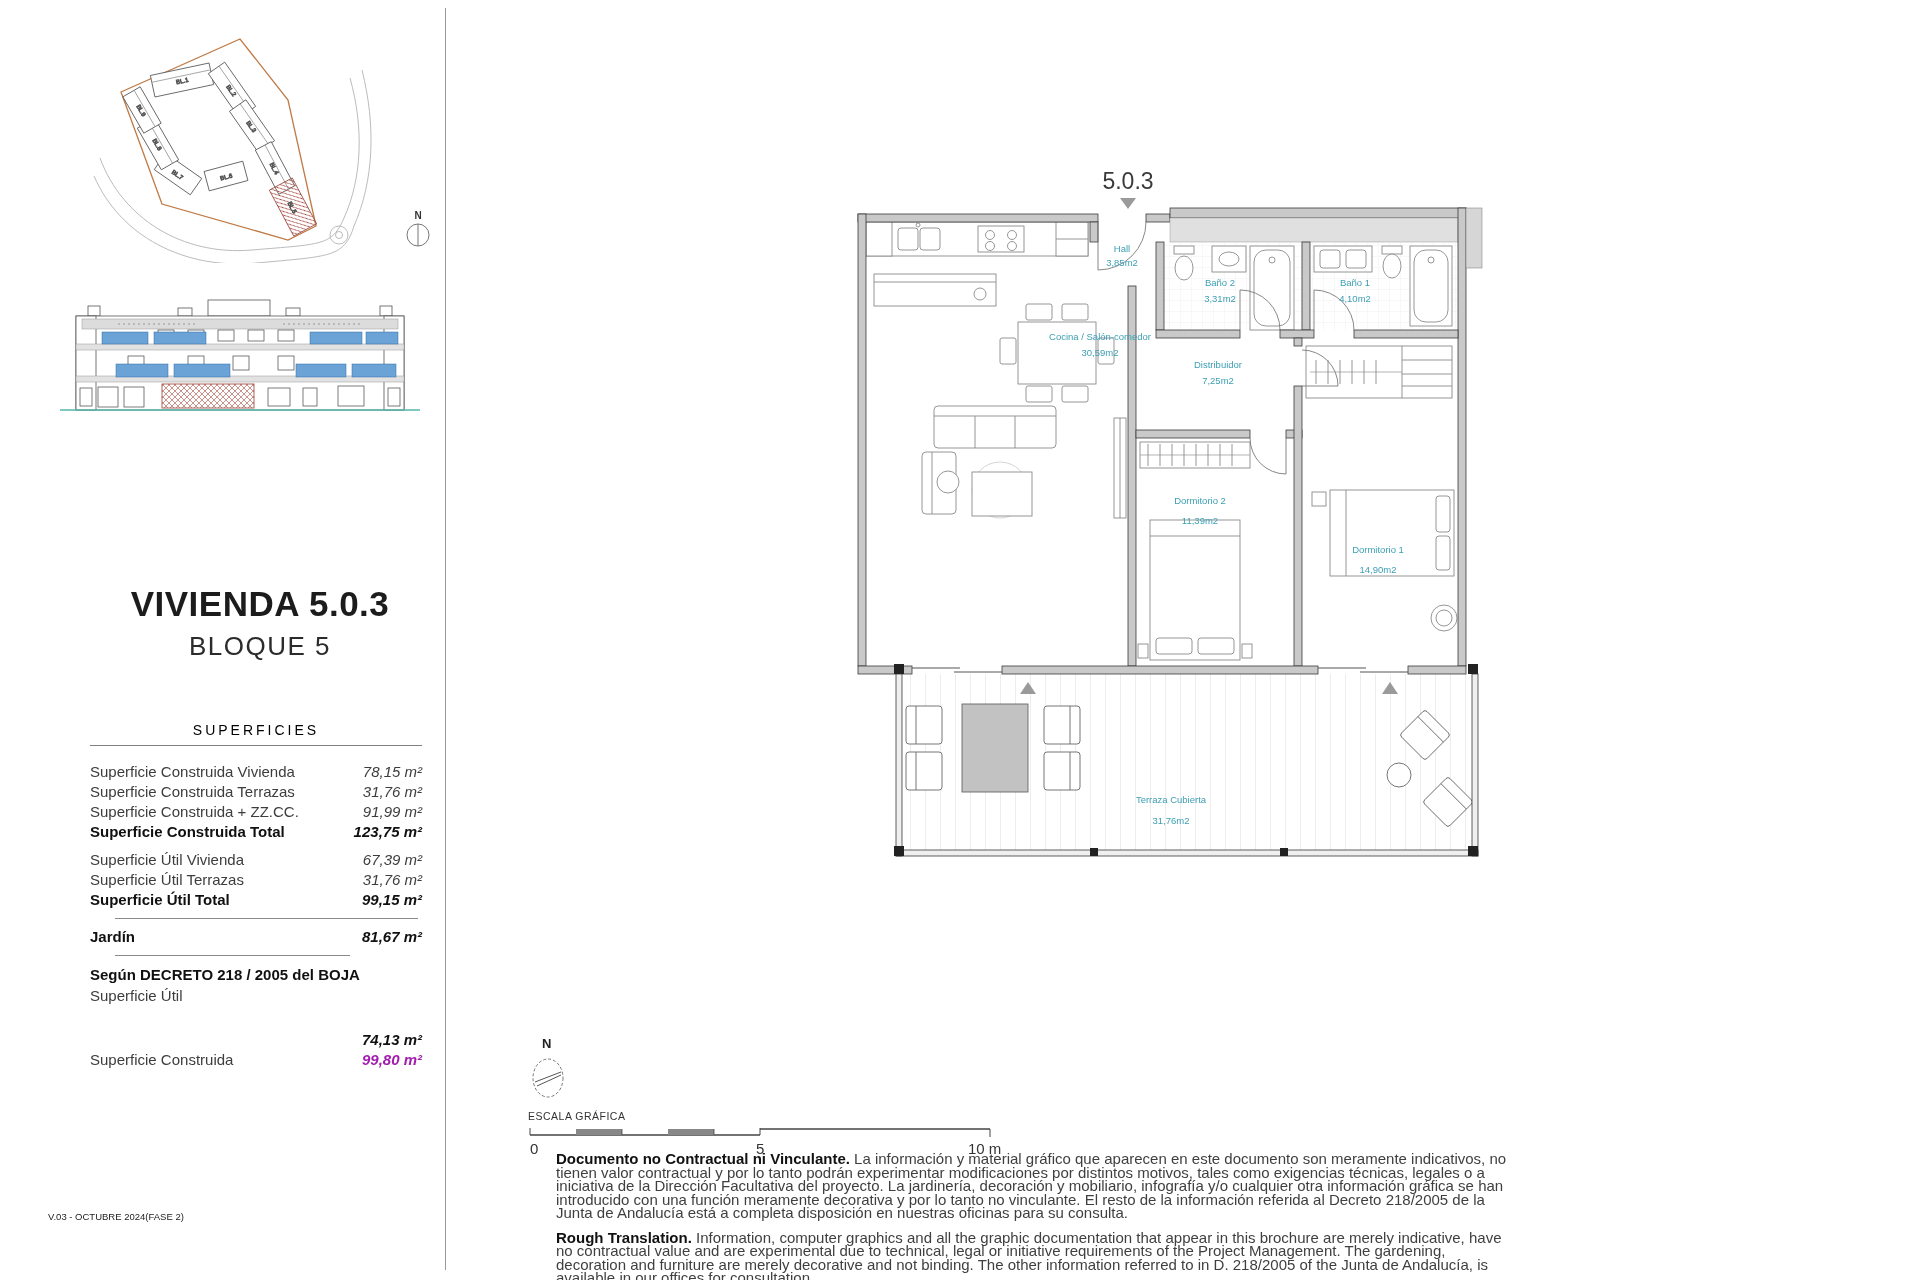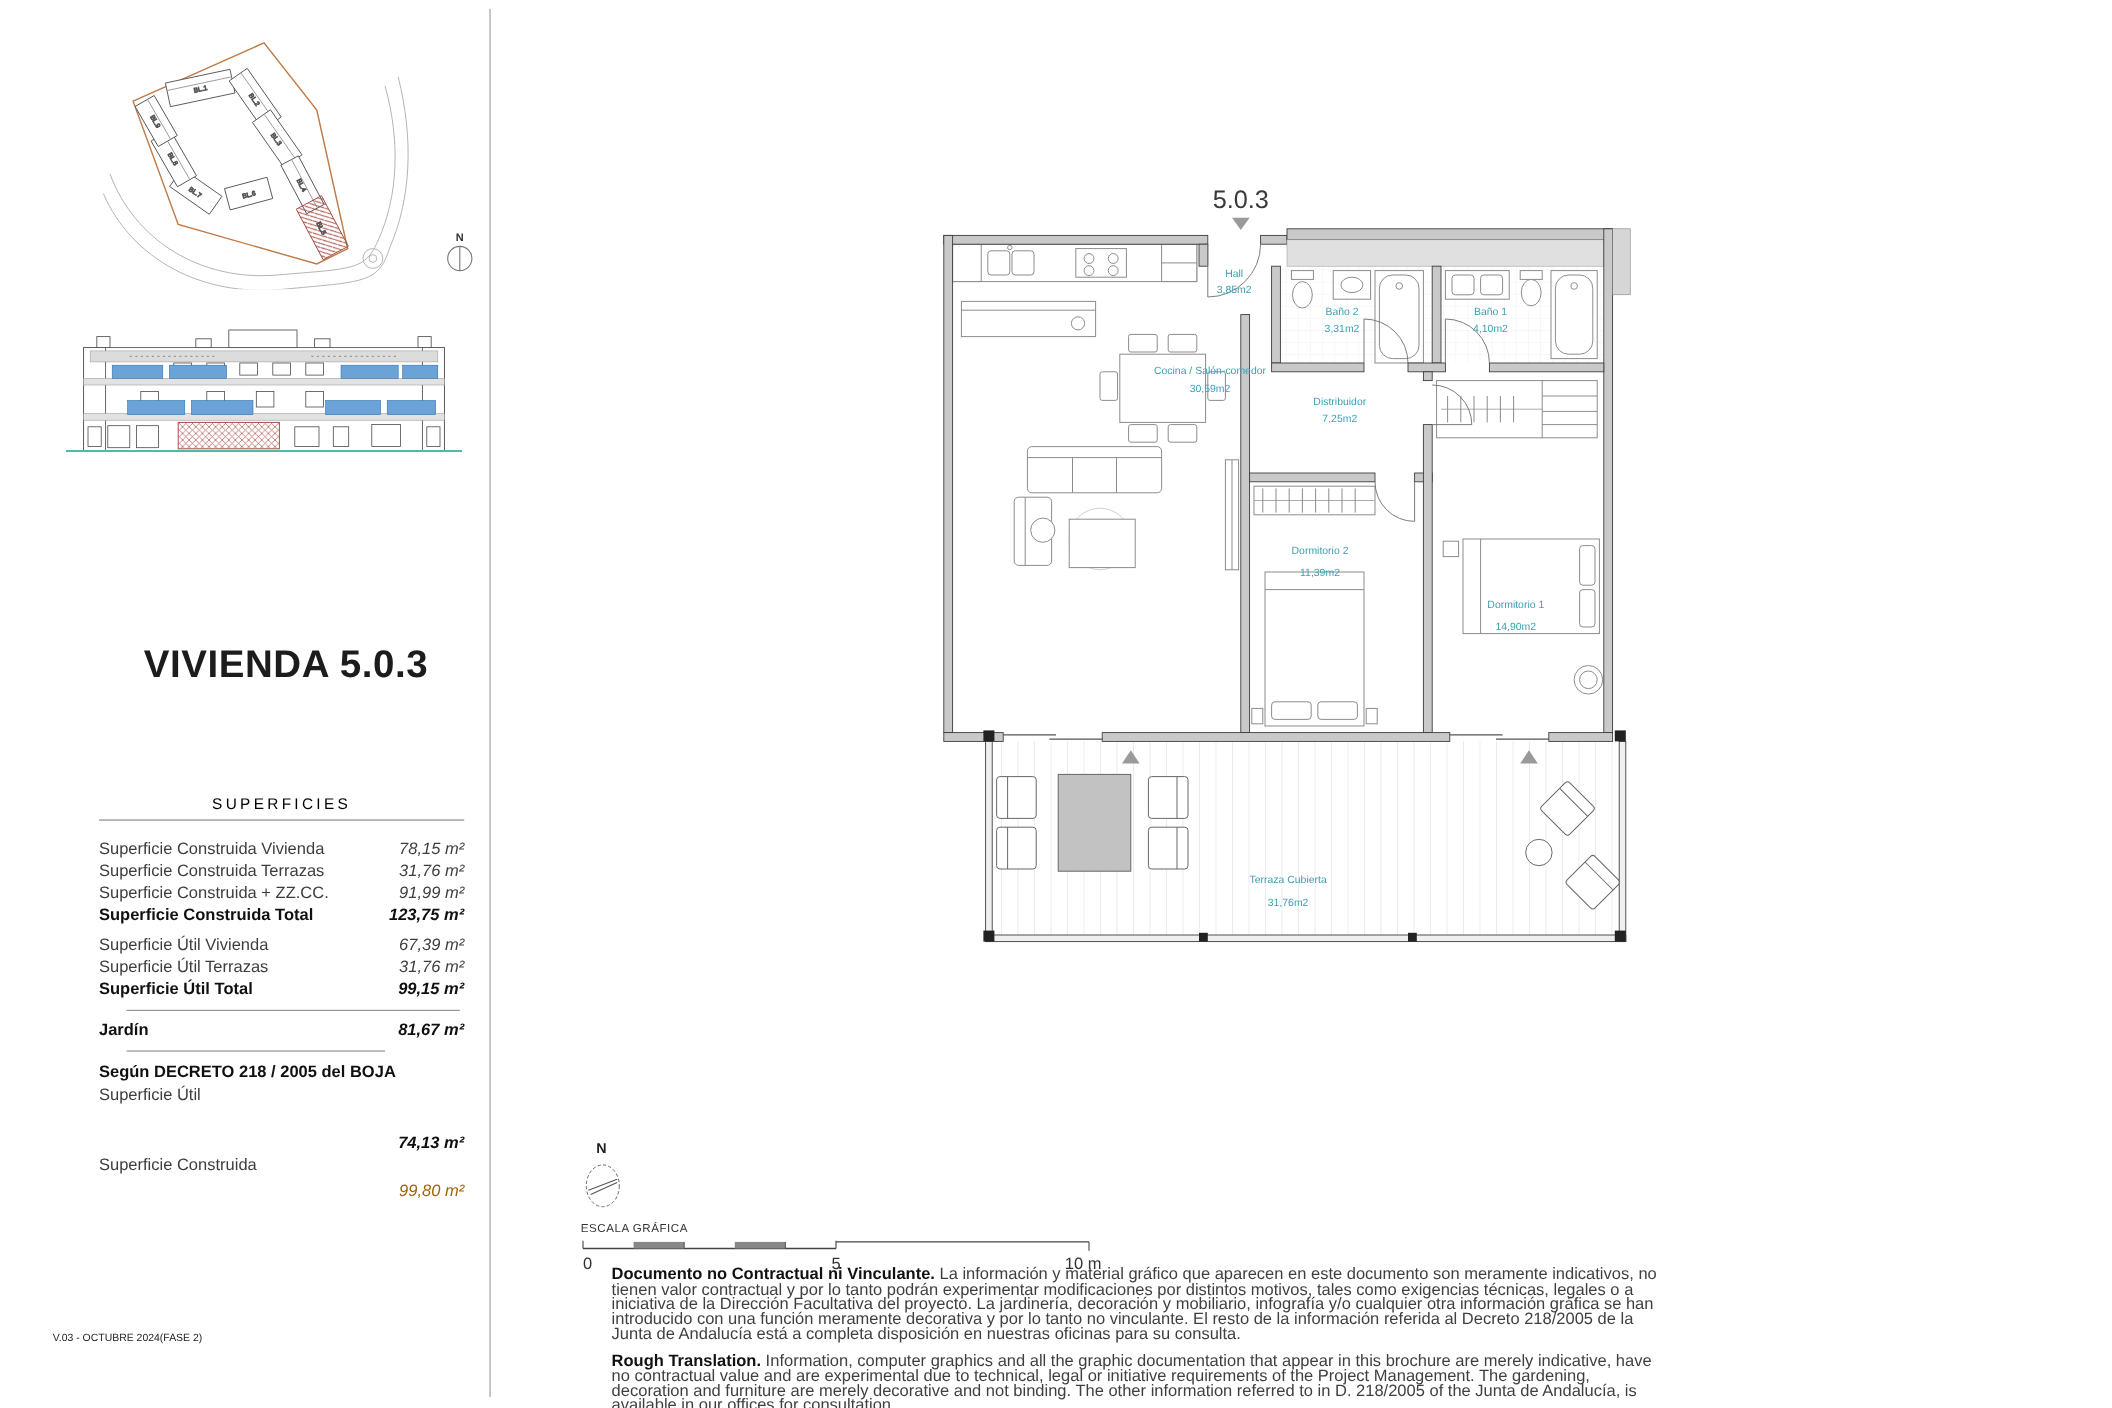--- a/index.html
+++ b/index.html
@@ -155,20 +155,21 @@
       <rect x="116" y="72" width="56" height="13"></rect>
     <rect x="238" y="72" width="50" height="13"></rect>
       <rect x="294" y="72" width="44" height="13"></rect>
   </g>
   <rect x="104" y="92" width="92" height="24" fill="url(#crossh)" stroke="#a85048" stroke-width="0.9"></rect>
   <line x1="2" y1="118" x2="362" y2="118" stroke="#53b8ab" stroke-width="1.6"></line>
 </svg>
 
 <div id="title-block" class="abs">
   <div class="main">VIVIENDA 5.0.3</div>
+  <div class="sub">BLOQUE 5</div>
 </div>
 
 <div id="surfaces" class="abs">
   <div class="shead">SUPERFICIES</div>
   <div class="gap16"></div>
   <div class="srow">
     <span class="slabel">Superficie Construida Vivienda</span>
     <span class="svalue">78,15 m²</span>
   </div>
   <div class="srow">
@@ -206,21 +207,21 @@
   <div class="gap8"></div>
   <div class="rule short"></div>
   <div class="gap8"></div>
   <div id="decree-head">Según DECRETO 218 / 2005 del BOJA</div>
   <div class="srow">
     <span class="slabel">Superficie Útil</span>
     <span class="svalue" style="font-weight:bold;color:#101010;margin-top:44px;">74,13 m²</span>
   </div>
   <div class="srow">
     <span class="slabel">Superficie Construida</span>
-    <span class="svalue" style="font-weight:normal;color:#a16207;margin-top:23px;">99,80 m²</span>
+    <span class="svalue" style="font-weight:bold;color:#a21caf;">99,80 m²</span>
   </div>
 </div>
 
 <div id="unit-head" class="abs">
   <div>5.0.3</div>
   <div class="tri"></div>
 </div>
 
 <svg id="plan-svg" class="abs" style="left:850px;top:190px;" width="640" height="690" viewBox="0 0 640 690">
   <defs>

